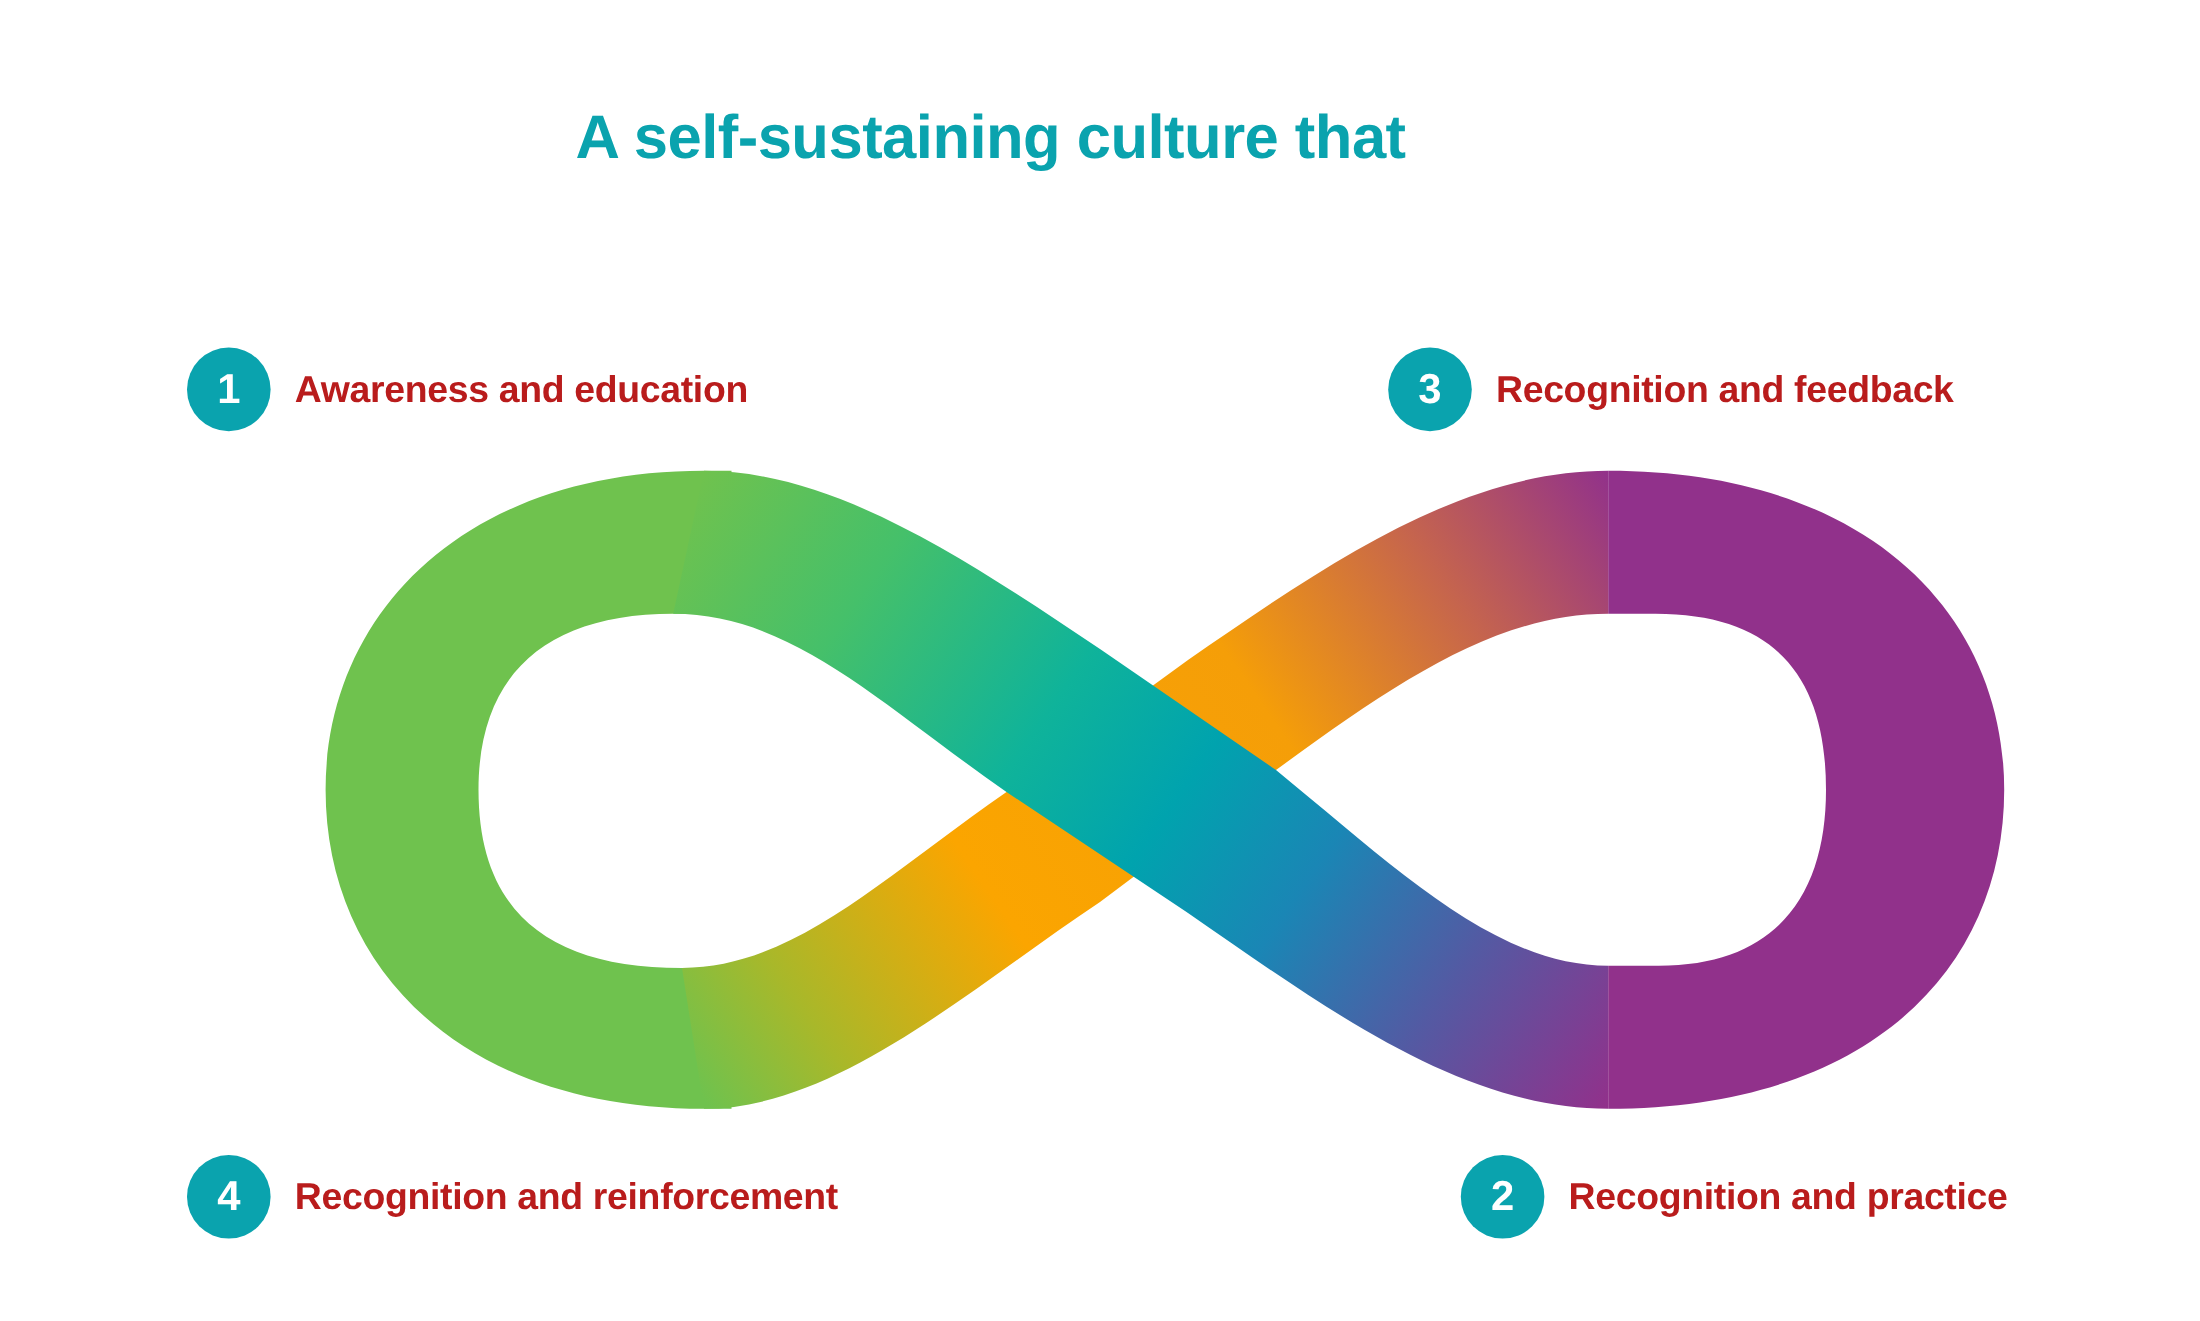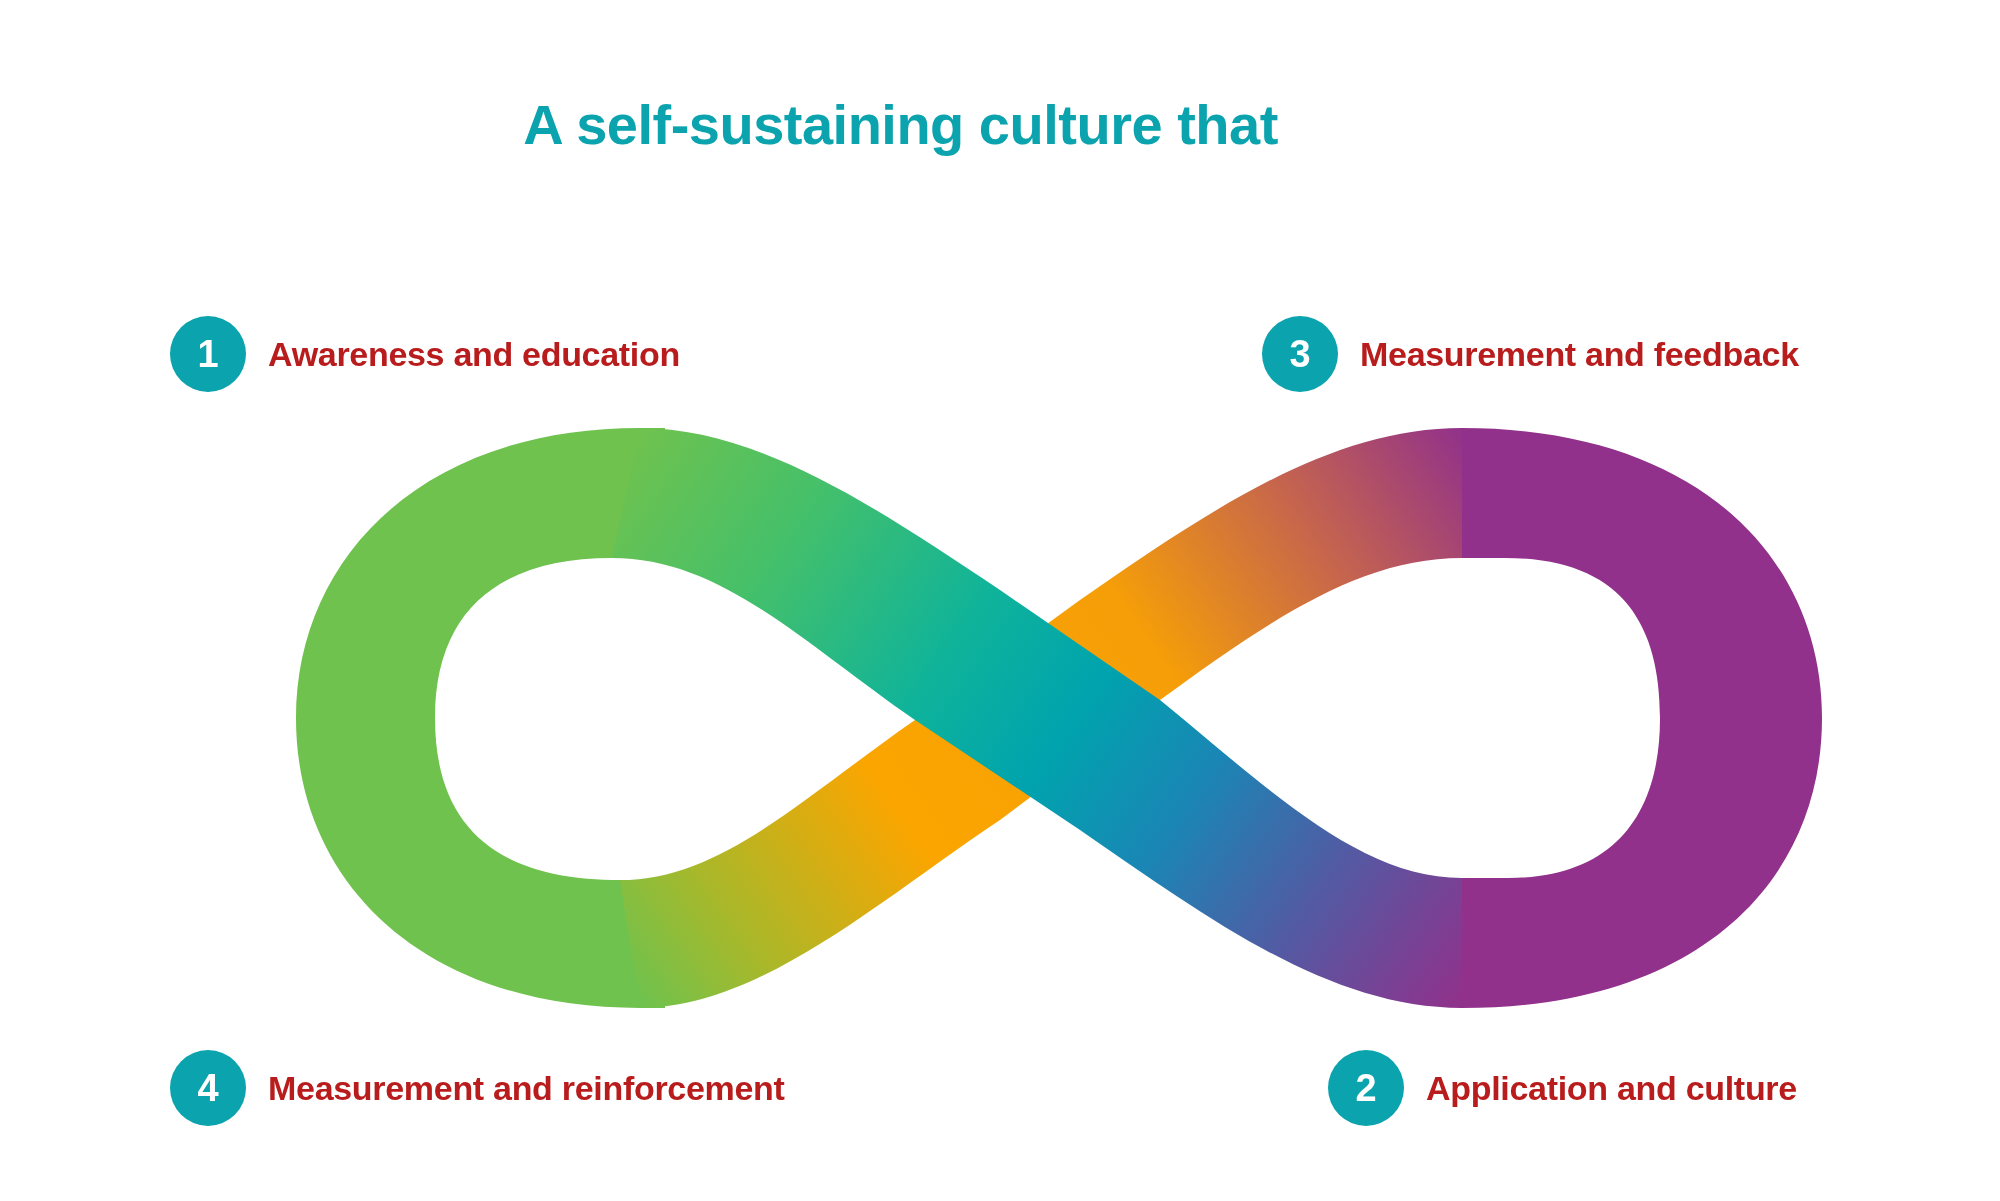--- a/index.html
+++ b/index.html
@@ -89,24 +89,24 @@
     Z"></path>
 </svg>
 
 <div class="stage" style="left:170px; top:316px;">
   <div class="badge">1</div>
   <div class="label">Awareness and education</div>
 </div>
 
 <div class="stage" style="left:1262px; top:316px;">
   <div class="badge">3</div>
-  <div class="label">Measurement and feedback</div>
+  <div class="label">Recognition and feedback</div>
 </div>
 
 <div class="stage" style="left:170px; top:1050px;">
   <div class="badge">4</div>
-  <div class="label">Measurement and reinforcement</div>
+  <div class="label">Recognition and reinforcement</div>
 </div>
 
 <div class="stage" style="left:1328px; top:1050px;">
   <div class="badge">2</div>
-  <div class="label">Application and culture</div>
+  <div class="label">Recognition and practice</div>
 </div>
 
 </body></html>

